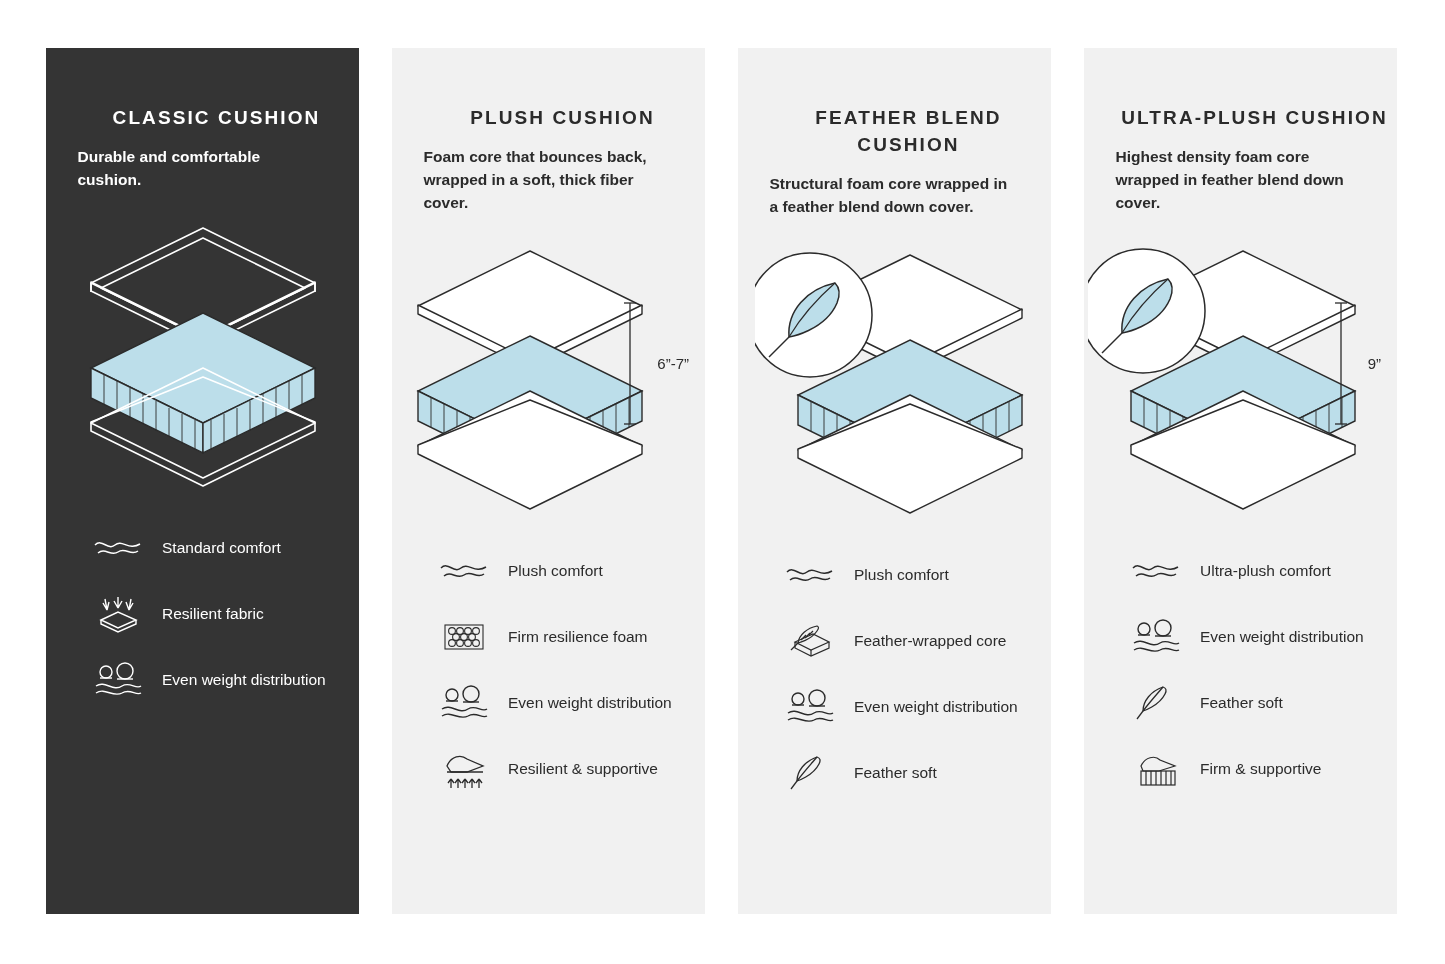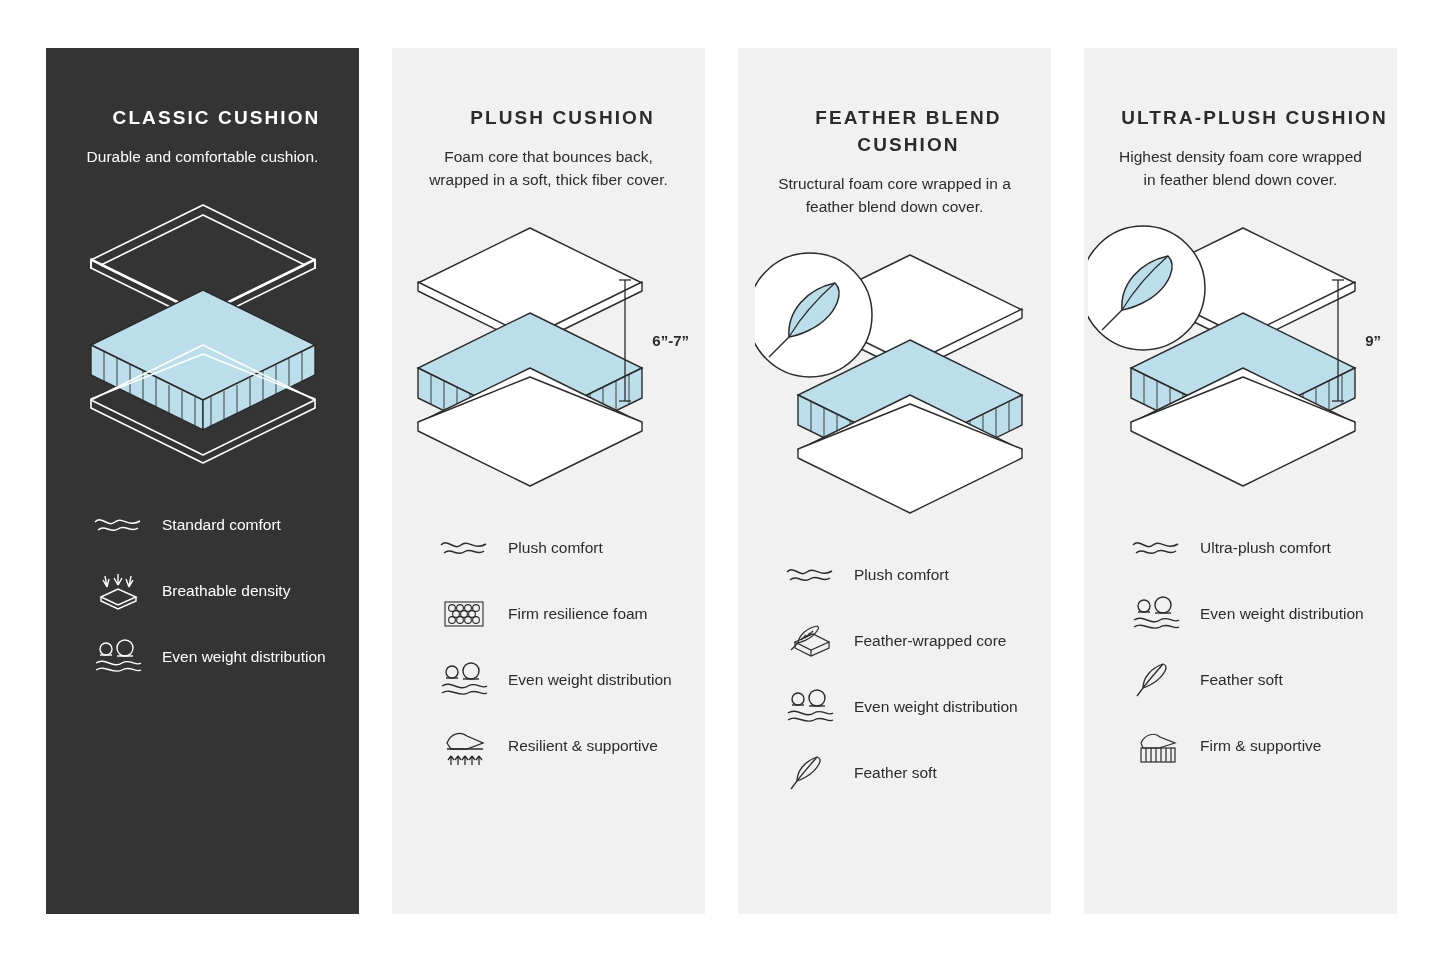--- a/index.html
+++ b/index.html
@@ -47,26 +47,26 @@
     font-weight: bold;
     letter-spacing: 2.1px;
     line-height: 1.42;
     margin: 0;
     padding-top: 57px;
     text-transform: uppercase;
     padding-left: 28px;
   }
   .card.dark .card-title { padding-top: 57px; }
   .card-desc {
-    text-align: center;
+    text-align: left;
     font-size: 15.5px;
     line-height: 1.48;
     margin: 14px auto 0;
     width: 250px;
-    font-weight: 400;
+    font-weight: 700;
   }
   .diagram-wrap {
     position: relative;
     height: 300px;
     margin-top: 26px;
   }
   .diagram {
     position: absolute;
     left: 50%;
     transform: translateX(-50%);
@@ -74,21 +74,20 @@
   }
   .dim {
     position: absolute;
     top: 60px;
     right: 16px;
     display: flex;
     align-items: center;
     gap: 20px;
     font-size: 15px;
     color: #2b2b2b;
-    font-weight: bold;
   }
   .dim svg { display: block; }
   .features {
     margin-top: 8px;
     padding: 0 16px 0 0;
   }
   .feature {
     display: flex;
     align-items: center;
     gap: 16px;
@@ -175,21 +174,21 @@
         <div class="feature">
           <span class="ficon">
             <svg width="54" height="40" viewBox="0 0 54 40" fill="none" stroke="#ffffff" stroke-width="1.4">
               <path d="M10 26 L27 18 L45 26 L27 34 Z"></path>
               <path d="M10 26 L10 30 L27 38 L45 30 L45 26"></path>
               <path d="M16 16 L14 5 M16 16 L12 9 M16 16 L18 8"></path>
               <path d="M27 14 L27 3 M27 14 L23 7 M27 14 L31 7"></path>
               <path d="M38 16 L40 5 M38 16 L35 8 M38 16 L42 9"></path>
             </svg>
           </span>
-          <span class="flabel">Breathable density</span>
+          <span class="flabel">Resilient fabric</span>
         </div>
         <div class="feature">
           <span class="ficon">
             <svg width="54" height="40" viewBox="0 0 54 40" fill="none" stroke="#ffffff" stroke-width="1.4">
               <circle cx="15" cy="12" r="6"></circle>
               <line x1="9" y1="18" x2="21" y2="18"></line>
               <circle cx="34" cy="11" r="8"></circle>
               <line x1="26" y1="19" x2="42" y2="19"></line>
               <path d="M5 26 C14 20, 22 32, 31 26 C39 21, 45 30, 50 26"></path>
               <path d="M5 33 C14 27, 22 38, 31 33 C39 28, 45 36, 50 33"></path>

